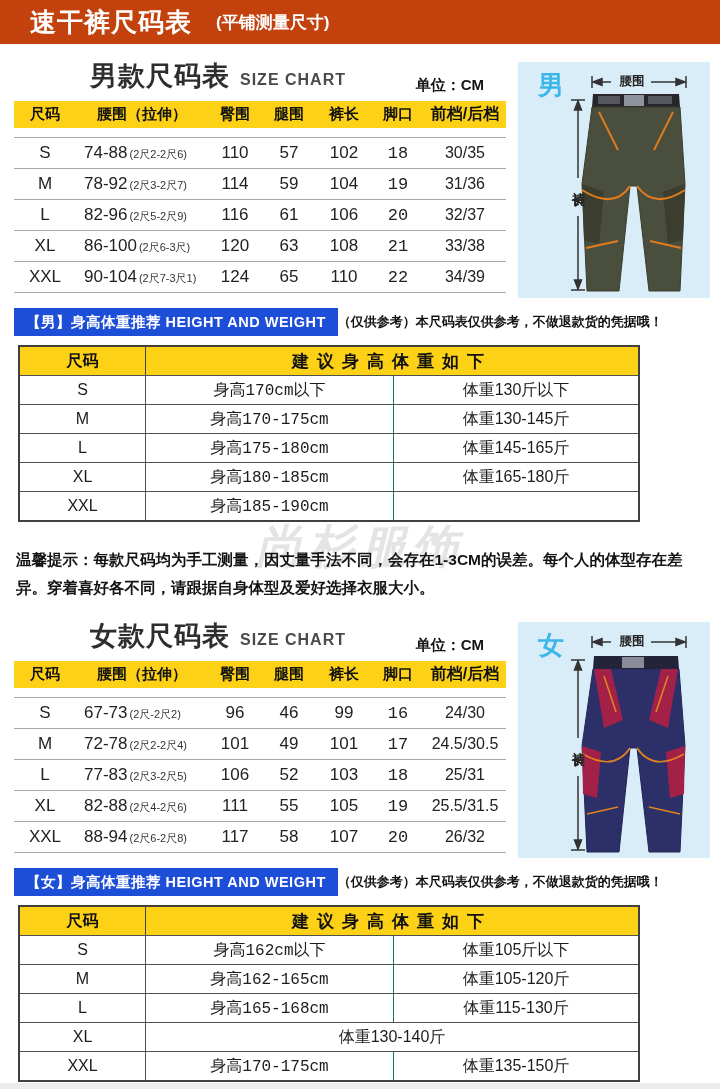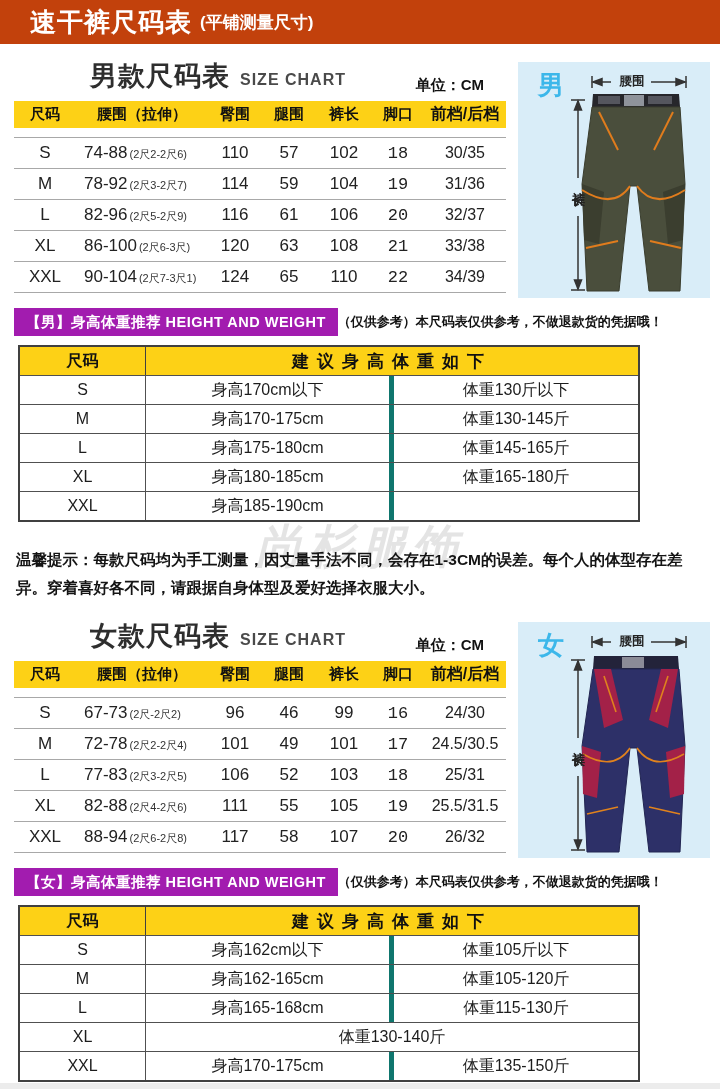--- a/index.html
+++ b/index.html
@@ -3,21 +3,21 @@
 <meta charset="utf-8">
 <style>
   html,body{margin:0;padding:0;background:#fff;}
   .canvas{position:relative;width:720px;height:1089px;background:#ffffff;overflow:hidden;
           font-family:"Liberation Sans","DejaVu Sans",sans-serif;color:#1a1a1a;}
 
   
   .top-banner{position:absolute;left:0;top:0;width:720px;height:44px;background:#c2410c;
               display:flex;align-items:center;padding-left:30px;box-sizing:border-box;color:#fff;}
   .top-banner .big{font-size:26px;font-weight:800;letter-spacing:1px;}
-  .top-banner .small{font-size:17px;font-weight:600;margin-left:8px;}
+  .top-banner .small{font-size:17px;font-weight:600;margin-left:24px;}
 
   
   .sec-title{position:absolute;left:90px;display:flex;align-items:baseline;gap:10px;}
   .sec-title .cn{font-size:27px;font-weight:800;color:#2e2e2e;letter-spacing:1px;}
   .sec-title .en{font-size:16px;font-weight:600;color:#4a4a4a;letter-spacing:1px;}
   .unit{position:absolute;left:396px;width:88px;text-align:right;font-size:15px;color:#111;font-weight:600;}
 
   
   .size-table{position:absolute;left:14px;width:492px;}
   .st-head{display:flex;height:27px;background:#fdd116;align-items:center;font-weight:800;font-size:15px;color:#111;}
@@ -35,32 +35,32 @@
 
   
   .pants-box{position:absolute;left:518px;width:192px;height:236px;background:#d9edf8;}
   .gender{position:absolute;left:20px;top:6px;font-size:26px;font-weight:800;color:#3cb7ea;}
   .waist-label{position:absolute;left:94px;top:11px;width:40px;text-align:center;font-size:12.5px;color:#222;font-weight:600;}
   .length-label{position:absolute;left:51px;top:119px;height:36px;writing-mode:vertical-rl;
                 font-size:13px;color:#222;font-weight:600;letter-spacing:2px;}
 
   
   .hw-banner{position:absolute;left:14px;height:28px;display:flex;align-items:center;}
-  .hw-chip{height:28px;line-height:28px;background:#a21caf;color:#fff;font-weight:800;
+  .hw-chip{height:28px;line-height:28px;background:#1d4ed8;color:#fff;font-weight:800;
            font-size:14.5px;padding:0 12px;letter-spacing:0.5px;}
   .hw-note{margin-left:0;font-size:13px;font-weight:700;color:#111;}
 
   
   .hw-table{position:absolute;left:18px;width:622px;border:2px solid #404040;box-sizing:border-box;}
   .hw-head{display:flex;height:28px;background:#fdd116;font-weight:800;color:#111;}
   .hw-head .h1{width:126px;border-right:1px solid #404040;display:flex;align-items:center;justify-content:center;font-size:16px;box-sizing:border-box;}
   .hw-head .h2{flex:1;display:flex;align-items:center;justify-content:center;font-size:17px;letter-spacing:8px;}
   .hw-row{display:flex;height:28px;border-top:1px solid #505050;font-size:16px;color:#1c1c1c;}
   .hw-row .d1{width:126px;border-right:1px solid #505050;display:flex;align-items:center;justify-content:center;box-sizing:border-box;}
-  .hw-row .d2{width:248px;border-right:5px solid #0f766e;display:flex;align-items:center;justify-content:center;box-sizing:border-box;}
+  .hw-row .d2{width:248px;border-right:1px solid #0f766e;display:flex;align-items:center;justify-content:center;box-sizing:border-box;font-family:Liberation Mono, monospace;}
   .hw-row .d3{flex:1;display:flex;align-items:center;justify-content:center;}
 
   
   .watermark{position:absolute;left:256px;top:516px;font-size:46px;font-weight:800;color:#cfcfcf;
              opacity:.55;letter-spacing:6px;z-index:0;font-style:italic;}
   .tip{position:absolute;left:16px;top:546px;width:692px;font-size:15.5px;font-weight:700;
        line-height:27.5px;color:#141414;z-index:1;}
 
   .bottom-strip{position:absolute;left:0;top:1083px;width:720px;height:6px;background:#ececec;}
 </style>

